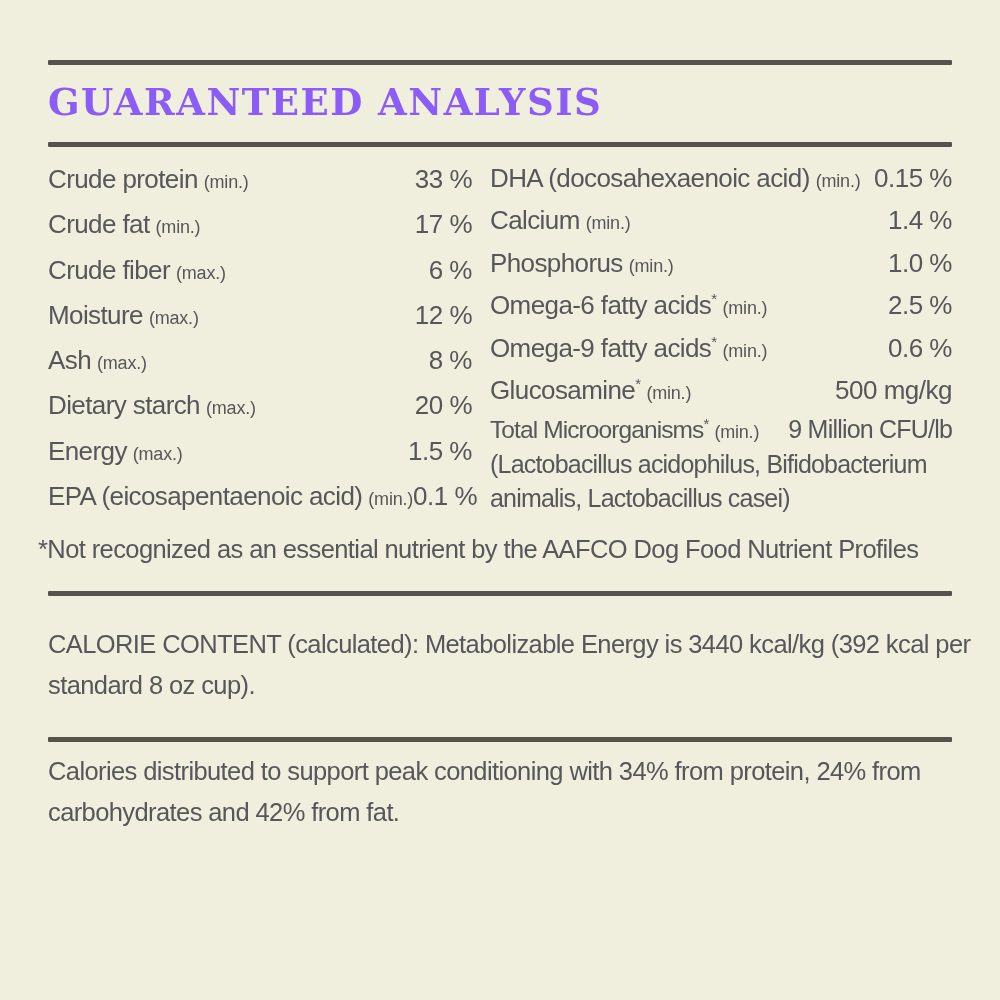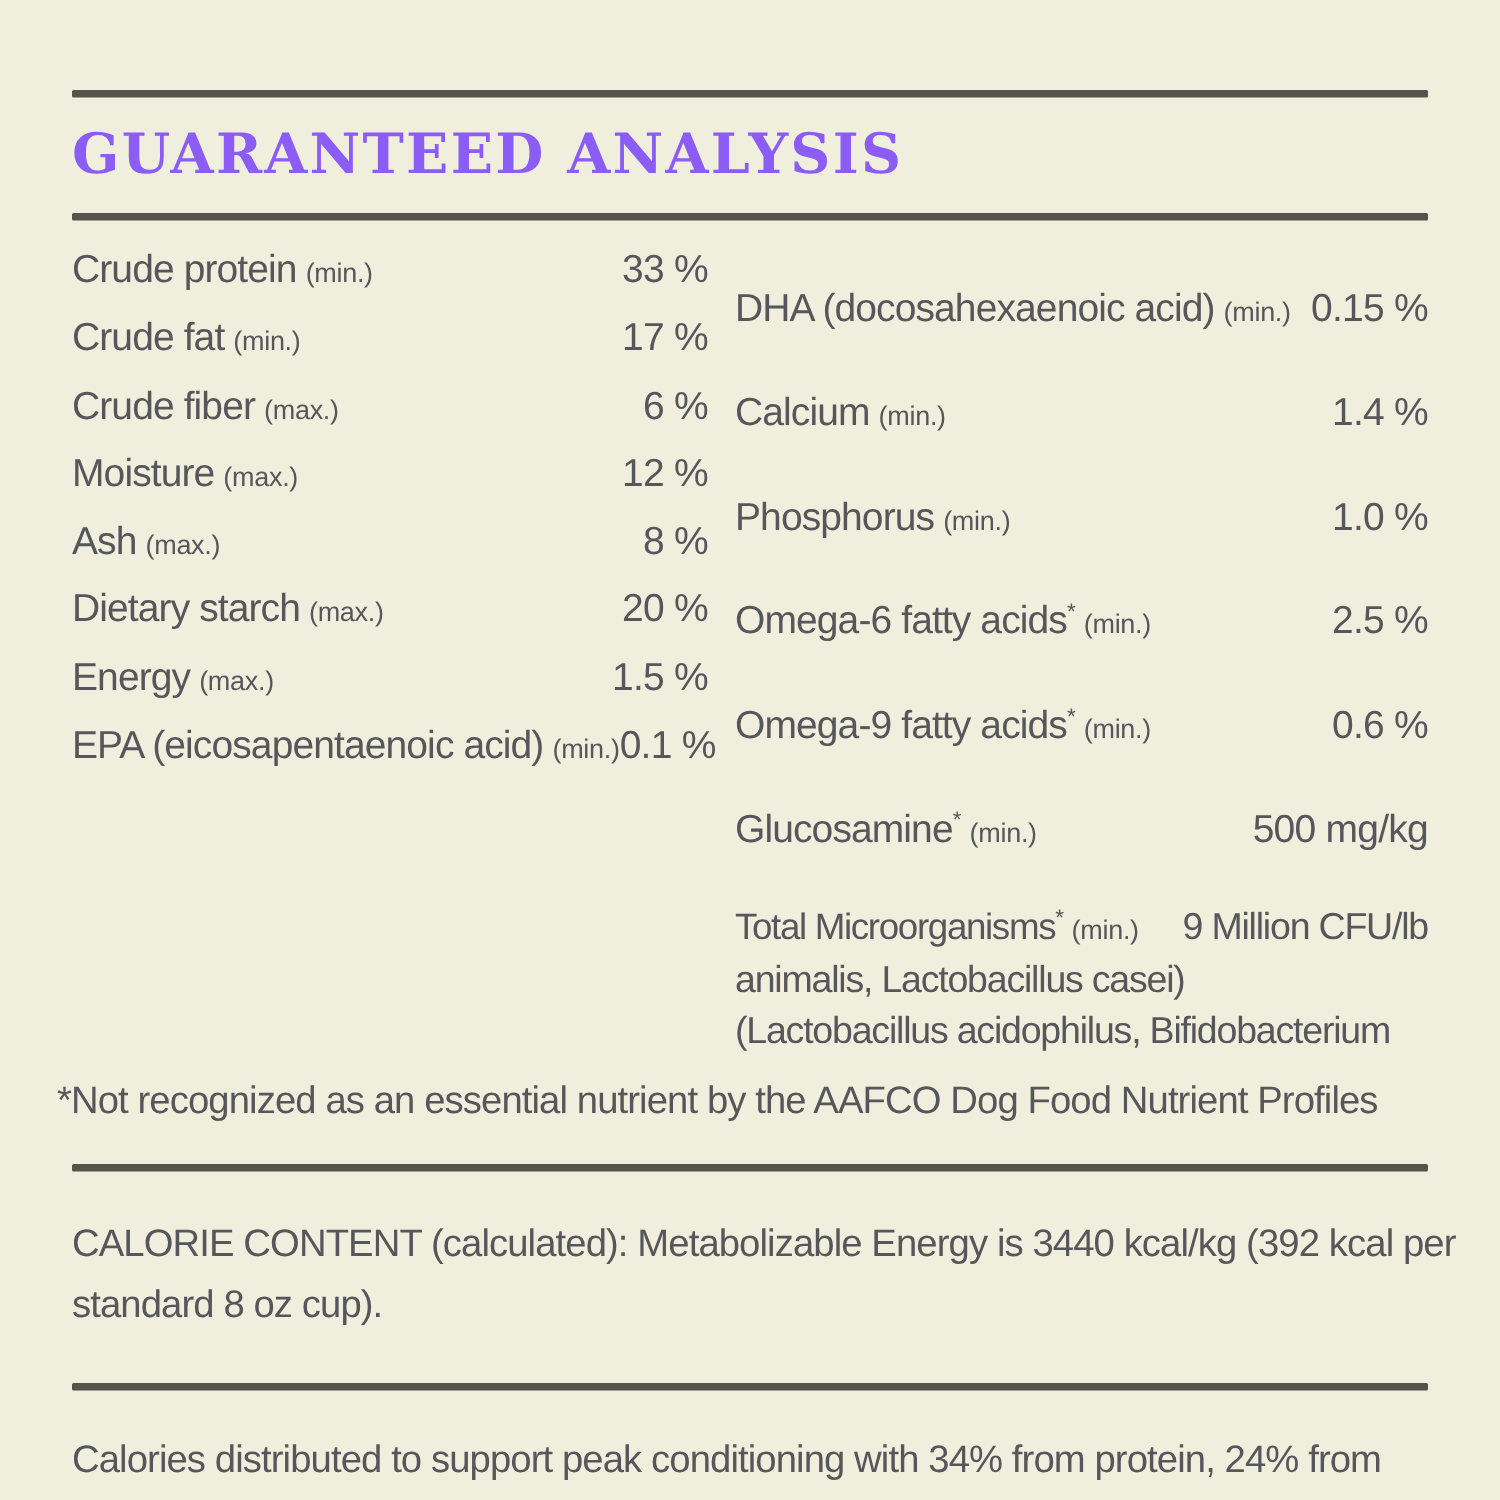--- a/index.html
+++ b/index.html
@@ -33,42 +33,42 @@
   }
   .col-left { width:424px; flex:none; }
   .col-right { flex:1; }
   .row {
     display:flex;
     justify-content:space-between;
     align-items:baseline;
     white-space:nowrap;
   }
   .col-left .row { height:45.3px; line-height:45.3px; }
-  .col-right .row { height:42.4px; line-height:42.4px;margin-top:27px; }
+  .col-right .row { height:42.4px; line-height:42.4px; }
   .col-right .row-micro { height:36px; line-height:36px; }
   .lbl { font-size:26px; letter-spacing:-0.6px; }
   .row-micro .lbl { font-size:24.5px; letter-spacing:-0.9px; }
   .qual { font-size:18px; letter-spacing:-0.2px; margin-left:6px; }
   .ast { font-size:15px; vertical-align:super; line-height:0; }
   .val { font-size:26px; letter-spacing:-0.5px; }
   .row-micro .val { font-size:25px; letter-spacing:-0.8px; }
   .micro-detail { font-size:25px; letter-spacing:-0.8px; line-height:34px; white-space:nowrap; }
   .footnote {
     margin-top:12px;
     margin-left:-10px;
     font-size:25.5px;
     letter-spacing:-0.6px;
     line-height:36px;
     white-space:nowrap;
   }
   .rule-cal { margin-top:24px; }
   .calorie { margin-top:28px; }
   .bodyline { font-size:25.5px; letter-spacing:-0.6px; line-height:41px; white-space:nowrap; }
   .rule-dist { margin-top:31px; }
-  .dist { margin-top:26px; }
+  .dist { margin-top:9px; }
 </style>
 </head>
 <body>
 
 <div class="panel">
 
   <div class="rule rule-top"></div>
 
   <div class="title">GUARANTEED ANALYSIS</div>
 
@@ -133,22 +133,22 @@
         <span class="val">0.6 %</span>
       </div>
       <div class="row">
         <span class="lbl"><span>Glucosamine</span><sup class="ast">*</sup><span class="qual">(min.)</span></span>
         <span class="val">500 mg/kg</span>
       </div>
       <div class="row row-micro">
         <span class="lbl"><span>Total Microorganisms</span><sup class="ast">*</sup><span class="qual">(min.)</span></span>
         <span class="val">9 Million CFU/lb</span>
       </div>
+      <div class="micro-detail">(Lactobacillus acidophilus, Bifidobacterium</div>
       <div class="micro-detail">animalis, Lactobacillus casei)</div>
-      <div class="micro-detail">(Lactobacillus acidophilus, Bifidobacterium</div>
     </div>
 
   </div>
 
   <div class="footnote">*Not recognized as an essential nutrient by the AAFCO Dog Food Nutrient Profiles</div>
 
   <div class="rule rule-cal"></div>
 
   <div class="calorie">
     <div class="bodyline">CALORIE CONTENT (calculated): Metabolizable Energy is 3440 kcal/kg (392 kcal per</div>

